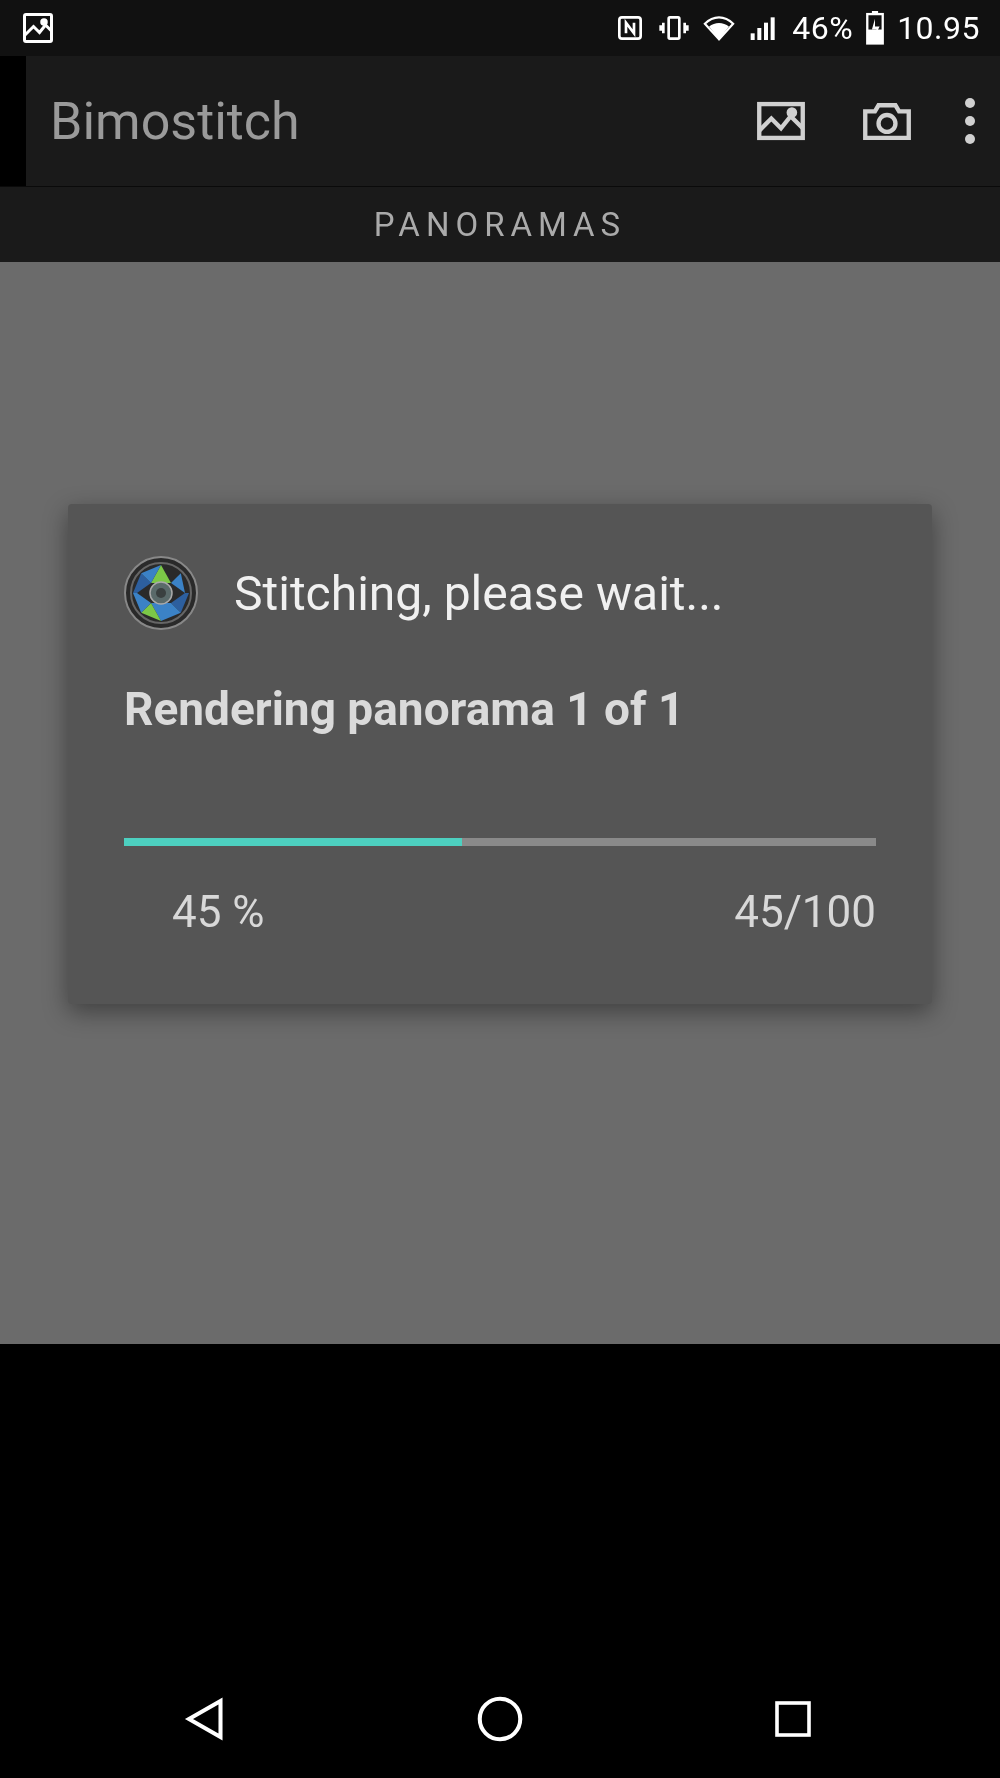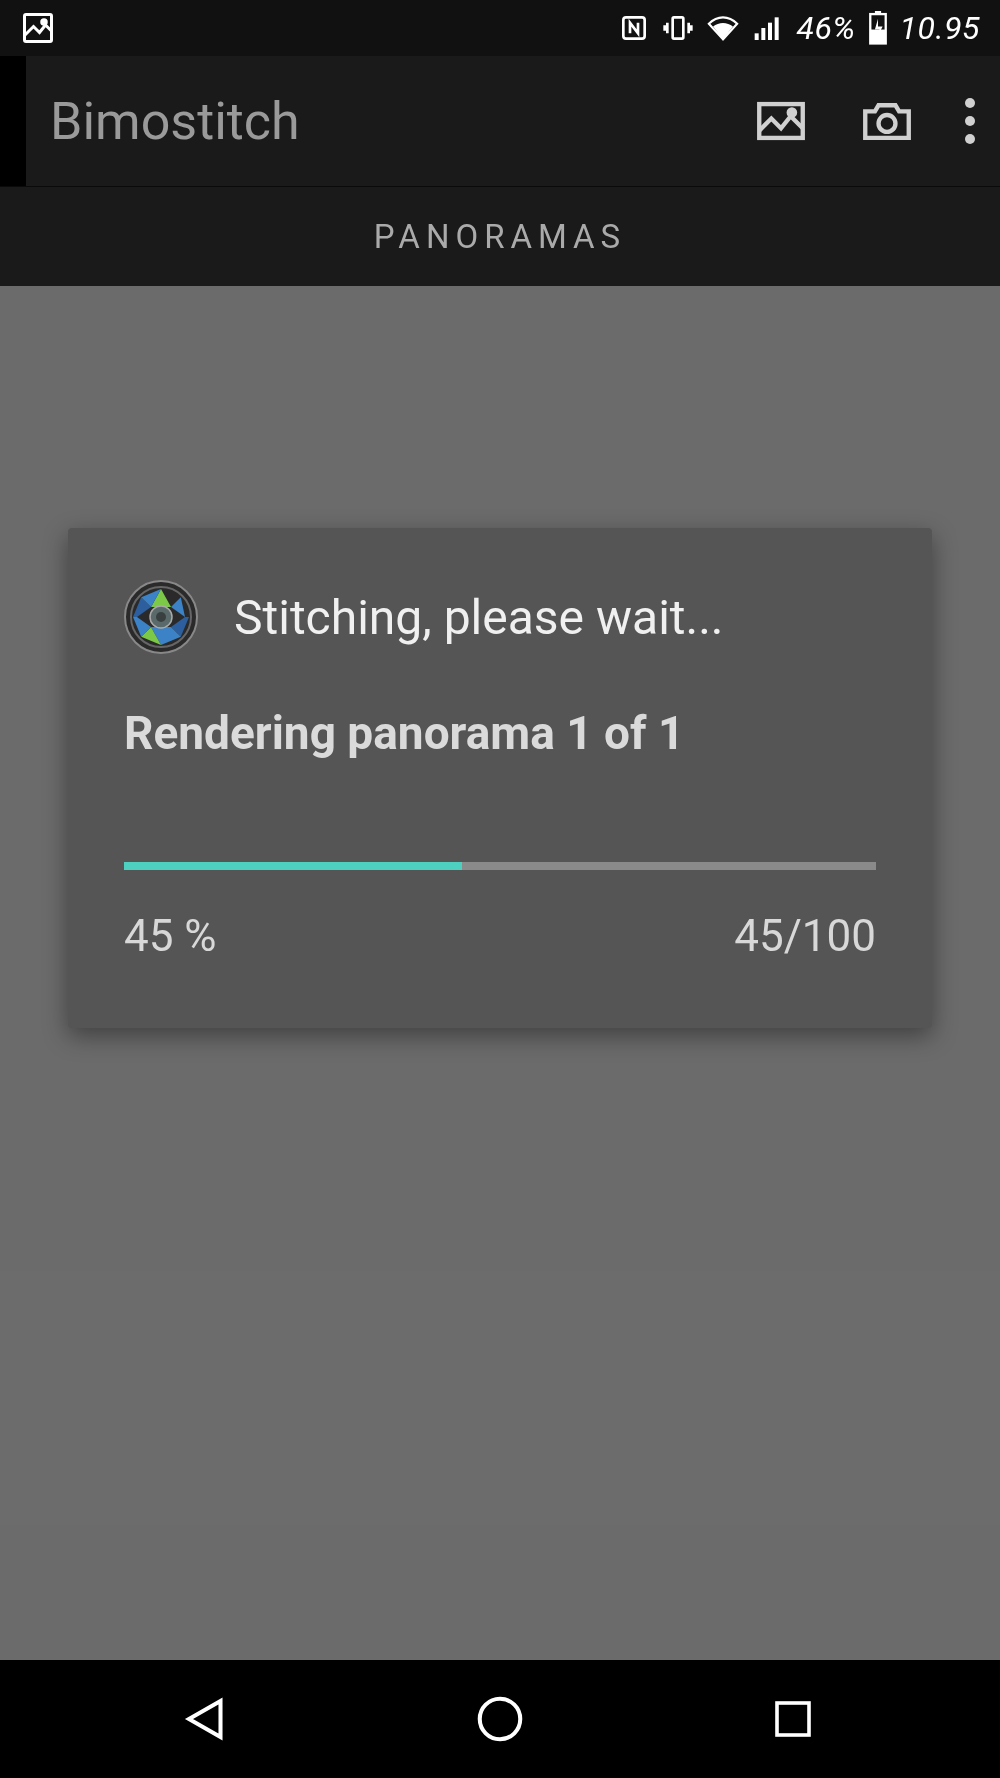--- a/index.html
+++ b/index.html
@@ -16,21 +16,20 @@
       position: relative;
     }
     .status-bar {
       height: 56px;
       background: #111;
       display: flex;
       align-items: center;
       justify-content: space-between;
       padding: 0 20px;
       color: #fff;
-      font-style: italic;
     }
     .status-left {
       display: flex;
       align-items: center;
     }
     .status-right {
       display: flex;
       align-items: center;
       gap: 12px;
       font-size: 30px;
@@ -63,36 +62,36 @@
       display: flex;
       align-items: center;
       gap: 48px;
     }
     .action-icon {
       color: #fff;
       display: flex;
       align-items: center;
     }
     .tab-bar {
-      height: 100px;
+      height: 76px;
       background: #1a1a1a;
       border-top: 1px solid #0a0a0a;
       display: flex;
       align-items: center;
       justify-content: center;
     }
     .tab-label {
       color: #aaa;
       font-size: 33px;
       letter-spacing: 6px;
       font-weight: 400;
     }
     .content-area {
       position: relative;
-      height: 1394px;
+      height: 1082px;
       background: #757575;
     }
     .overlay {
       position: absolute;
       inset: 0;
       background: rgba(0,0,0,0.08);
     }
     .dialog {
       position: absolute;
       top: 242px;
@@ -138,20 +137,21 @@
       left: 0;
       top: 0;
       bottom: 0;
       background: #4dd0c0;
     }
     .progress-labels {
       display: flex;
       justify-content: space-between;
       font-size: 44px;
       color: #d8d8d8;
+      margin-left: 48px;
     }
     .nav-bar {
       position: absolute;
       bottom: 0;
       left: 0;
       right: 0;
       height: 118px;
       background: #000;
       display: flex;
       align-items: center;

